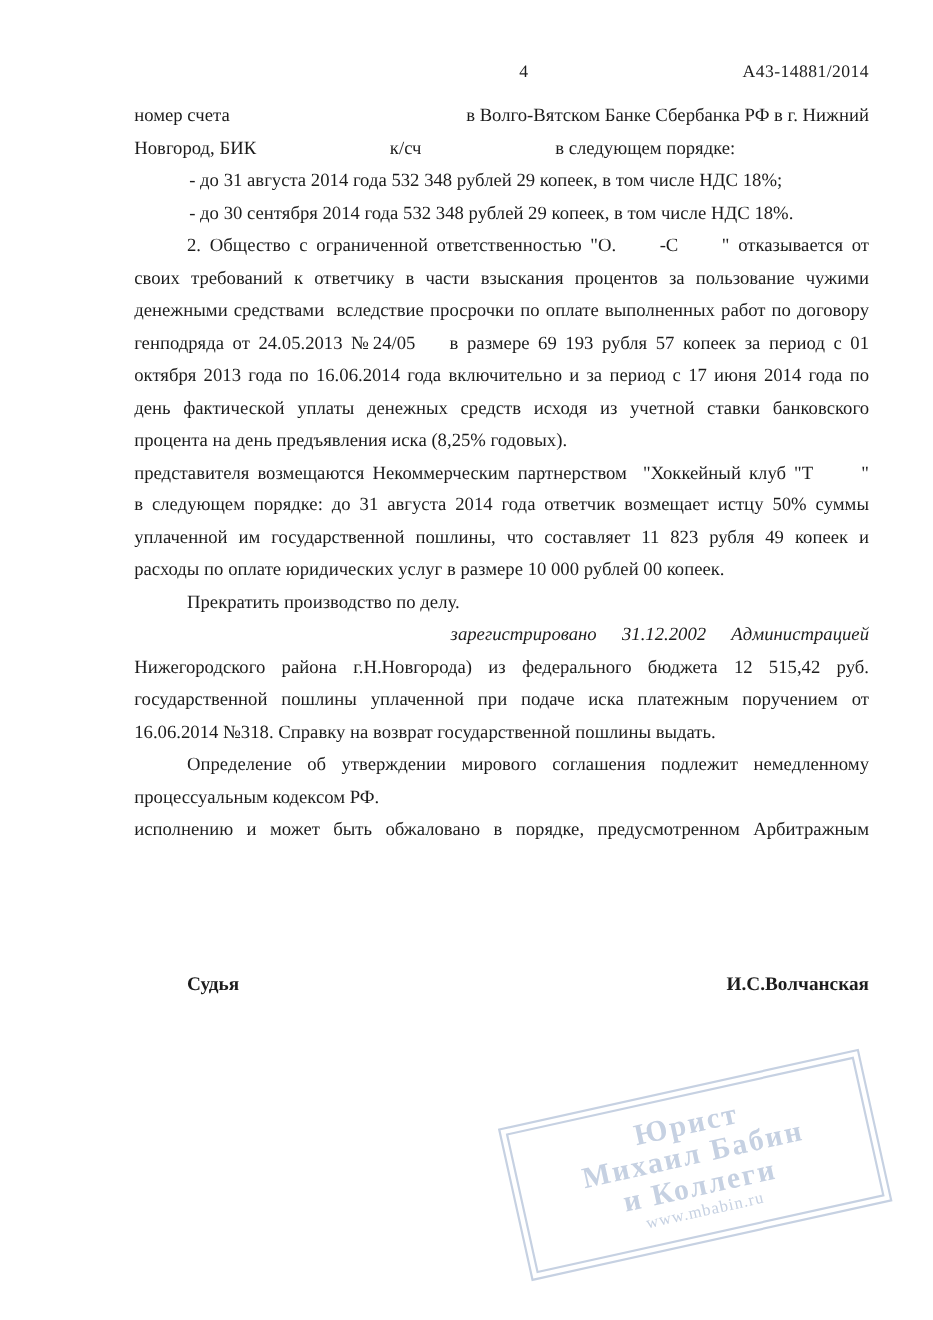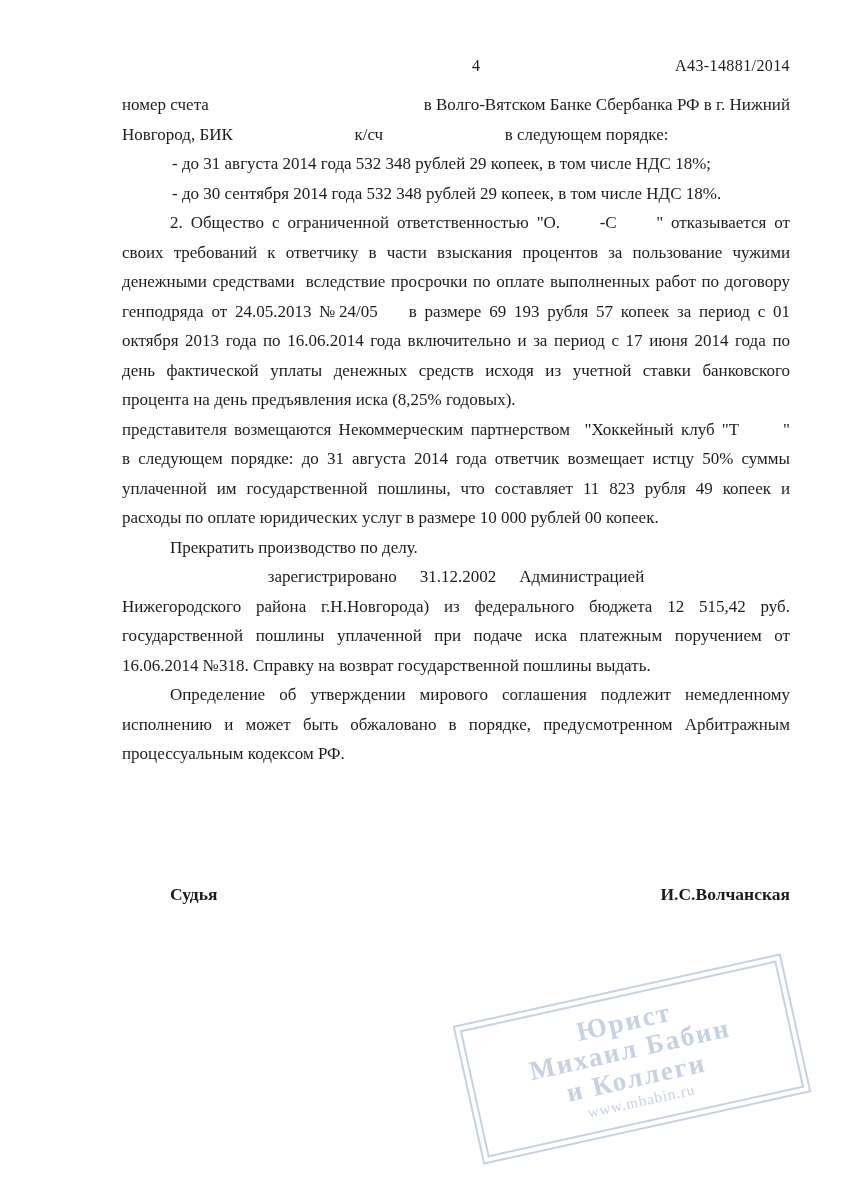--- a/index.html
+++ b/index.html
@@ -14,21 +14,21 @@
   .pg{position:absolute;left:350px;top:0;}
   .case{position:absolute;right:0;top:0;letter-spacing:.4px;}
 
   
   .text-block{position:absolute;left:122px;right:58px;top:90px;font-size:17px;}
   .line{height:29.5px;line-height:29.5px;overflow:hidden;}
   .line.just{text-align:justify;text-align-last:justify;}
   .line.indent{text-indent:48px;}
   .line.list{padding-left:50px;}
   .line.wide{word-spacing:.55em;}
-  .line.right{text-align:center;word-spacing:1.1em;}
+  .line.right{text-align:right;word-spacing:1.1em;font-style:italic;}
   .line.split{display:flex;justify-content:space-between;align-items:center;}
 
   
   .signature{
     position:absolute;left:122px;right:58px;top:884px;
     font-size:17.5px;font-weight:bold;display:flex;justify-content:space-between;
   }
   .sig-label{margin-left:48px;}
 
   
@@ -76,22 +76,22 @@
       <div class="line just">представителя возмещаются Некоммерческим партнерством &nbsp;"Хоккейный клуб "Т&nbsp;&nbsp;&nbsp;&nbsp;&nbsp;&nbsp;"</div>
       <div class="line just">в следующем порядке: до 31 августа 2014 года ответчик возмещает истцу 50% суммы</div>
       <div class="line just">уплаченной им государственной пошлины, что составляет 11&nbsp;823 рубля 49 копеек и</div>
       <div class="line">расходы по оплате юридических услуг в размере 10&nbsp;000 рублей 00 копеек.</div>
       <div class="line indent">Прекратить производство по делу.</div>
       <div class="line right">зарегистрировано 31.12.2002 Администрацией</div>
       <div class="line just">Нижегородского района г.Н.Новгорода) из федерального бюджета 12&nbsp;515,42 руб.</div>
       <div class="line just">государственной пошлины уплаченной при подаче иска платежным поручением от</div>
       <div class="line">16.06.2014 №318. Справку на возврат государственной пошлины выдать.</div>
       <div class="line indent just">Определение об утверждении мирового соглашения подлежит немедленному</div>
+      <div class="line">процессуальным кодексом РФ.</div>
       <div class="line just">исполнению и может быть обжаловано в порядке, предусмотренном Арбитражным</div>
-      <div class="line">процессуальным кодексом РФ.</div>
     </div>
 
   <div class="signature">
     <span class="sig-label">Судья</span>
     <span class="sig-name">И.С.Волчанская</span>
   </div>
 
   <div class="stamp" style="color: rgb(198, 209, 226);">
     <div class="stamp-inner">
       <div class="stamp-line">Юрист</div>

